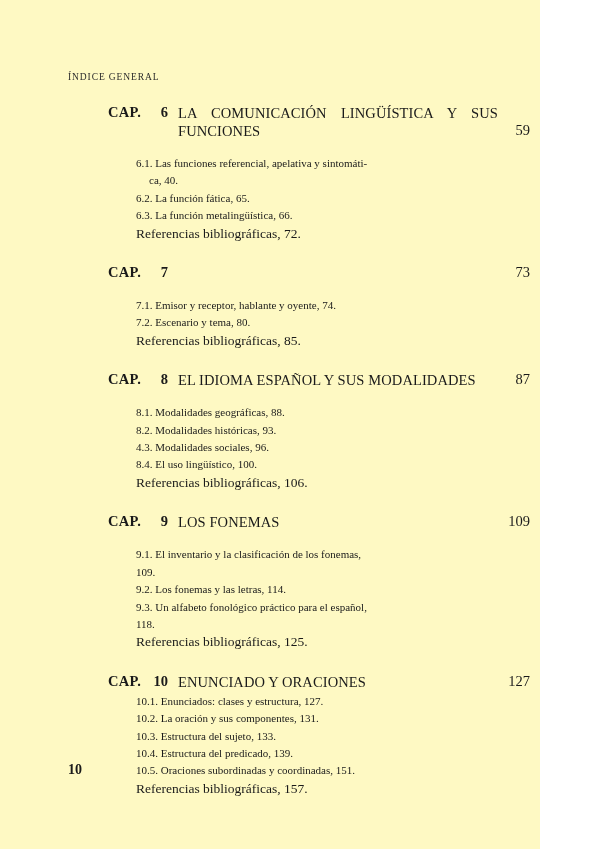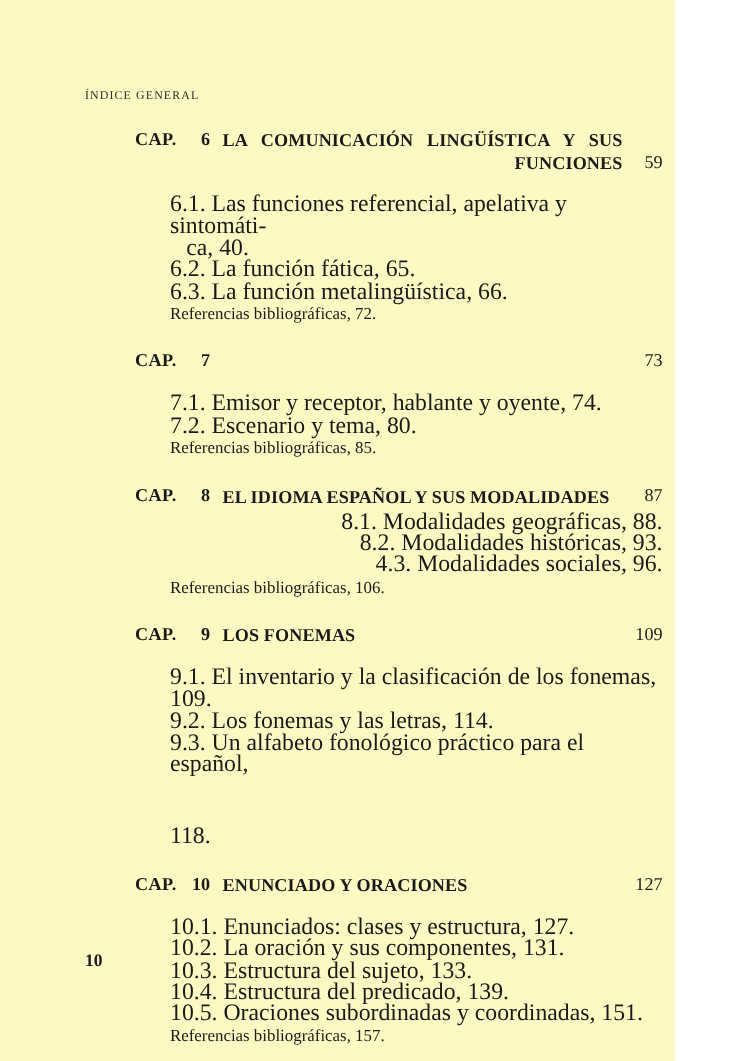--- a/index.html
+++ b/index.html
@@ -63,21 +63,21 @@
     width: 28px;
     text-align: right;
     font-weight: bold;
     font-size: 14.5px;
   }
   .cap-title {
     position: absolute;
     left: 110px;
     top: 0;
     width: 320px;
-    font-weight: bold;
+    font-weight: normal;
     font-size: 14.5px;
     line-height: 18px;
     letter-spacing: 0.1px;
   }
   .cap-title.justify {
     text-align: justify;
     text-align-last: justify;
   }
   .cap-page {
     position: absolute;
@@ -86,21 +86,21 @@
     font-weight: normal;
     font-size: 14.5px;
   }
   .cap-page.second-line {
     top: 18px;
   }
   .sublist {
     margin: 0;
     padding: 0;
     list-style: none;
-    font-size: 19px;
+    font-size: 11px;
     line-height: 17.4px;
   }
   .sub-item {
     padding-left: 68px;
     text-indent: 0;
   }
   .sub-item .cont {
     display: block;
     padding-left: 13px;
   }
@@ -124,21 +124,21 @@
 
   <div class="running-head">ÍNDICE GENERAL</div>
 
   <div class="toc">
 
     <div class="entry">
       <div class="entry-head" style="height:38px;">
         <span class="cap-label">CAP.</span>
         <span class="cap-num">6</span>
         <span class="cap-title justify"><span>LA  COMUNICACIÓN  LINGÜÍSTICA  Y  SUS</span></span>
-        <span class="cap-title" style="top:18px; text-align:right;"><span>FUNCIONES</span></span>
+        <span class="cap-title" style="top:18px; text-align:left;"><span>FUNCIONES</span></span>
         <span class="cap-page second-line">59</span>
       </div>
       <ul class="sublist" style="margin-top:13px;">
         <li class="sub-item"><span>6.1. Las funciones referencial, apelativa y sintomáti-</span><span class="cont">ca, 40.</span></li>
         <li class="sub-item"><span>6.2. La función fática, 65.</span></li>
         <li class="sub-item"><span>6.3. La función metalingüística, 66.</span></li>
       </ul>
       <div class="refs">Referencias bibliográficas, 72.</div>
     </div>
 
@@ -155,50 +155,52 @@
       <div class="refs">Referencias bibliográficas, 85.</div>
     </div>
 
     <div class="entry">
       <div class="entry-head" style="height:20px;">
         <span class="cap-label">CAP.</span>
         <span class="cap-num">8</span>
         <span class="cap-title" style="width:360px;">EL IDIOMA ESPAÑOL Y SUS MODALIDADES</span>
         <span class="cap-page">87</span>
       </div>
-      <ul class="sublist" style="text-align:right;">
+      <ul class="sublist" style="margin-top:13px;">
         <li class="sub-item"><span>8.1. Modalidades geográficas, 88.</span></li>
         <li class="sub-item"><span>8.2. Modalidades históricas, 93.</span></li>
         <li class="sub-item"><span>4.3. Modalidades sociales, 96.</span></li>
+        <li class="sub-item"><span>8.4. El uso lingüístico, 100.</span></li>
       </ul>
       <div class="refs">Referencias bibliográficas, 106.</div>
     </div>
 
     <div class="entry">
       <div class="entry-head" style="height:20px;">
         <span class="cap-label">CAP.</span>
         <span class="cap-num">9</span>
         <span class="cap-title">LOS FONEMAS</span>
         <span class="cap-page">109</span>
       </div>
       <ul class="sublist" style="margin-top:13px;">
         <li class="sub-item"><span>9.1. El inventario y la clasificación de los fonemas,</span><span class="cont" style="padding-left:0;">109.</span></li>
         <li class="sub-item"><span>9.2. Los fonemas y las letras, 114.</span></li>
-        <li class="sub-item"><span>9.3. Un alfabeto fonológico práctico para el español,</span><span class="cont" style="padding-left:0;margin-top:40px;">118.</span></li>
-      </ul>
+        <li class="sub-item"><span>9.3. Un alfabeto fonológico práctico para el español,</span><span class="cont" style="padding-left:0;">118.</span></li>
+      </ul>
+      <div class="refs">Referencias bibliográficas, 125.</div>
     </div>
 
     <div class="entry">
       <div class="entry-head" style="height:20px;">
         <span class="cap-label">CAP.</span>
         <span class="cap-num">10</span>
         <span class="cap-title">ENUNCIADO Y ORACIONES</span>
         <span class="cap-page">127</span>
       </div>
-      <ul class="sublist" style="margin-top:13px;">
+      <ul class="sublist" style="">
         <li class="sub-item"><span>10.1. Enunciados: clases y estructura, 127.</span></li>
         <li class="sub-item"><span>10.2. La oración y sus componentes, 131.</span></li>
         <li class="sub-item"><span>10.3. Estructura del sujeto, 133.</span></li>
         <li class="sub-item"><span>10.4. Estructura del predicado, 139.</span></li>
         <li class="sub-item"><span>10.5. Oraciones subordinadas y coordinadas, 151.</span></li>
       </ul>
       <div class="refs">Referencias bibliográficas, 157.</div>
     </div>
 
   </div>

